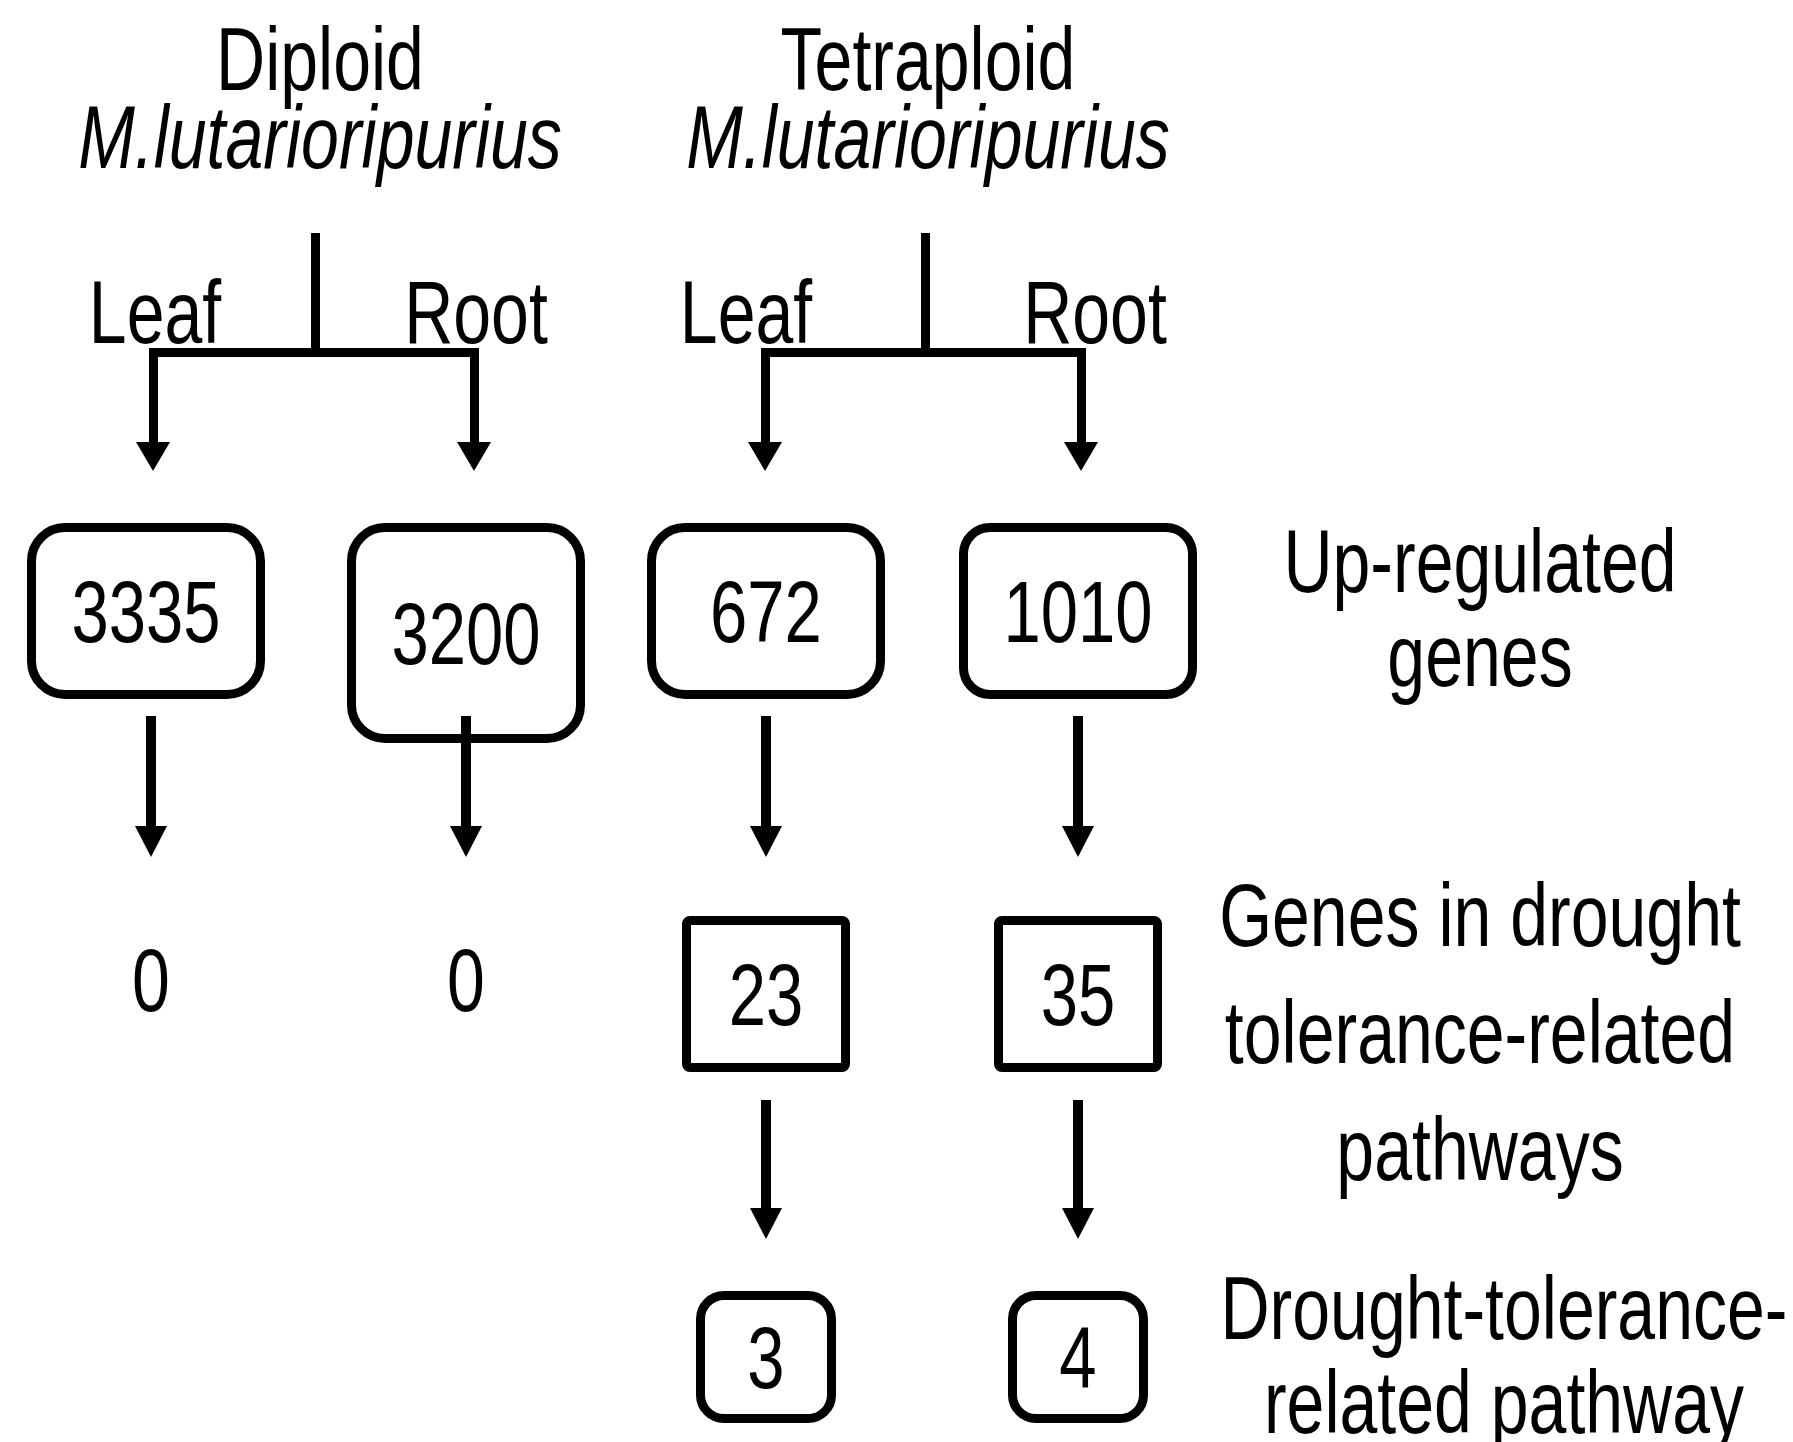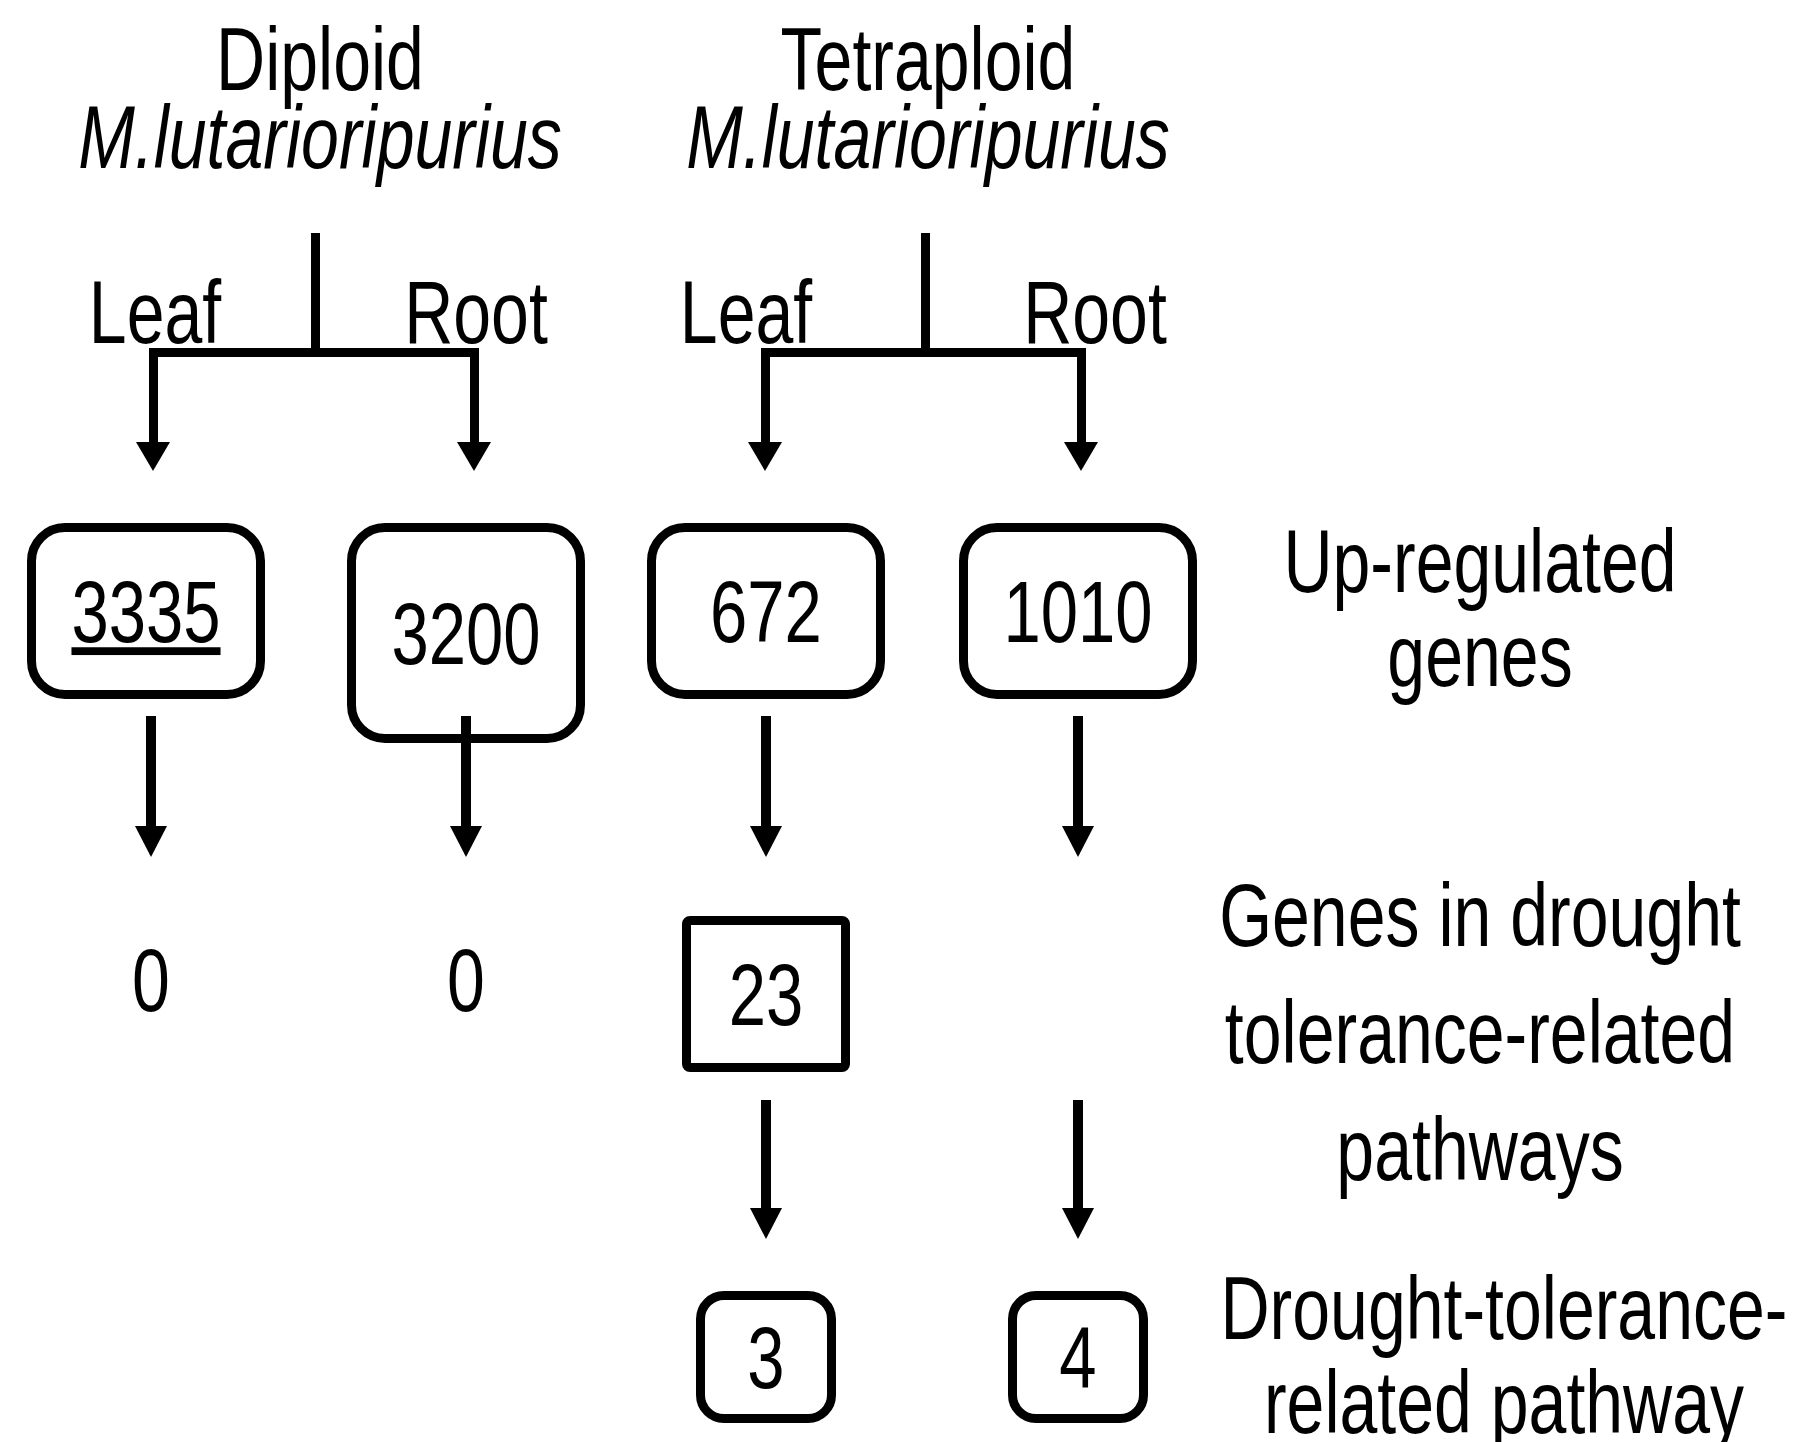--- a/index.html
+++ b/index.html
@@ -93,30 +93,30 @@
 
   <div>
     <div class="stroke-v" style="left:921px;  top:233px; height:121px;"></div>
     <div class="stroke-h" style="left:761px;  top:348px; width:325px;"></div>
     <div class="stroke-v" style="left:761px;  top:348px; height:96px;"></div>
     <div class="head" style="left:748px;  top:442px;"></div>
     <div class="stroke-v" style="left:1077px; top:348px; height:96px;"></div>
     <div class="head" style="left:1064px; top:442px;"></div>
   </div>
 
-  <div class="vbox" style="left:27px;  top:523px; width:238px; height:176px;text-decoration:underline;">
+  <div class="vbox" style="left:27px;  top:523px; width:238px; height:176px;">
     <span class="num">3335</span>
   </div>
   <div class="vbox" style="left:347px; top:523px; width:238px; height:220px;">
     <span class="num">3200</span>
   </div>
   <div class="vbox" style="left:647px; top:523px; width:238px; height:176px;">
     <span class="num">672</span>
   </div>
-  <div class="vbox" style="left:959px; top:523px; width:238px; height:176px;">
+  <div class="vbox" style="left:959px; top:523px; width:238px; height:176px;border-radius:31px;">
     <span class="num">1010</span>
   </div>
 
   <div class="rowlabel lh72" style="left:1200px; top:536px; width:560px;">
     <div class="ln">Up-regulated</div>
     <div class="ln">genes</div>
   </div>
 
   <div>
     <div class="stroke-v" style="left:146px; top:716px; height:112px; width:10px;"></div>
@@ -133,20 +133,23 @@
   <div>
     <div class="stroke-v" style="left:1073px; top:716px; height:112px; width:10px;"></div>
     <div class="head small" style="left:1062px; top:826px;"></div>
   </div>
 
   <div class="txt" style="left:91px;  top:950px; width:120px;">0</div>
   <div class="txt" style="left:406px; top:950px; width:120px;">0</div>
 
   <div class="vbox mid" style="left:682px; top:916px; width:168px; height:156px;">
     <span class="num">23</span>
+  </div>
+  <div class="vbox mid" style="left:994px; top:916px; width:168px; height:156px;">
+    <span class="num">35</span>
   </div>
 
   <div class="rowlabel lh90" style="left:1200px; top:897px; width:560px;">
     <div class="ln">Genes in drought</div>
     <div class="ln">tolerance-related</div>
     <div class="ln">pathways</div>
   </div>
 
   <div>
     <div class="stroke-v" style="left:761px; top:1100px; height:108px; width:10px;"></div>

